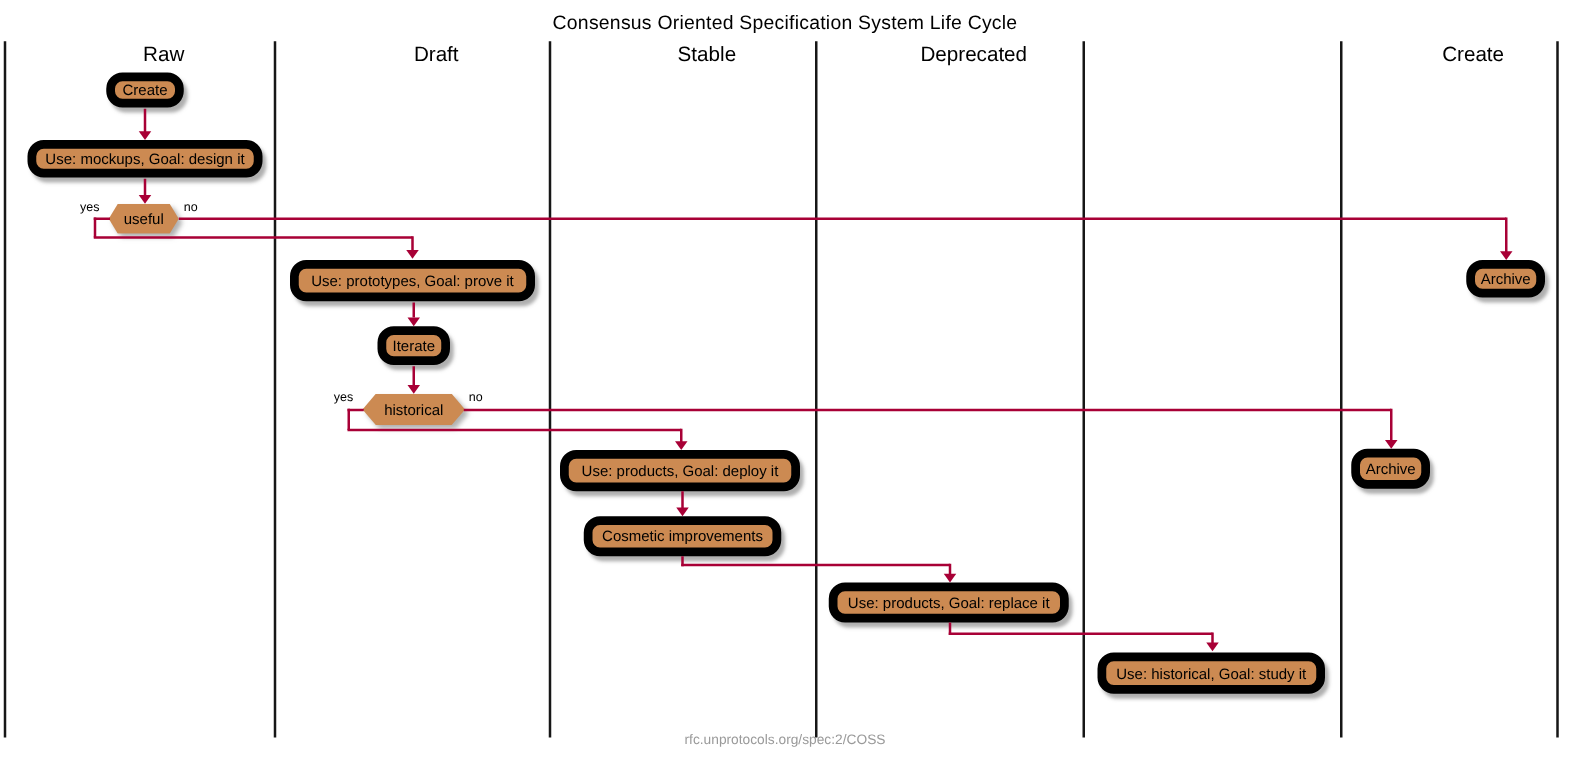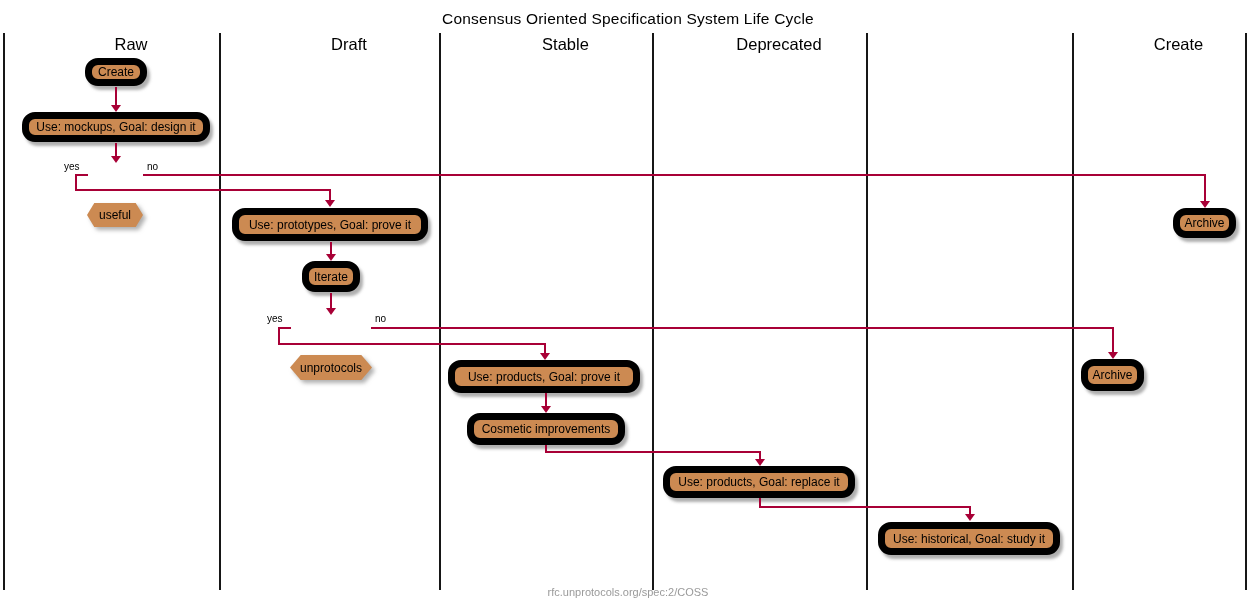--- a/index.html
+++ b/index.html
@@ -19,21 +19,21 @@
     position:absolute;background:#CC8A52;border:7px solid #000000;border-radius:13px;
     box-shadow:3px 4px 3px rgba(110,110,110,.55);
     display:flex;align-items:center;justify-content:center;
     font-size:12px;color:#000;padding:0 8px;box-sizing:border-box;white-space:nowrap;
   }
   .hexwrap{position:absolute;filter:drop-shadow(3px 3px 2px rgba(110,110,110,.55));}
   .hex{
     width:100%;height:100%;background:#CC8A52;
     clip-path:polygon(13% 0,87% 0,100% 50%,87% 100%,13% 100%,0 50%);
     display:flex;align-items:center;justify-content:center;
-    font-size:12px;color:#000;white-space:nowrap;margin-top:40px;
+    font-size:12px;color:#000;white-space:nowrap;
   }
   .edge{position:absolute;background:#A80036;}
   .eh{height:1.5px;}
   .ev{width:1.5px;}
   .ah{
     position:absolute;width:0;height:0;
     border-left:5px solid transparent;border-right:5px solid transparent;
     border-top:7px solid #A80036;
   }
   .guard{position:absolute;font-size:10px;color:#000;white-space:nowrap;}
@@ -60,32 +60,32 @@
   <div class="lane-label" style="left:5px;width:214px">Raw</div>
   <div class="lane-label" style="left:221px;width:218px">Draft</div>
   <div class="lane-label" style="left:654px;width:212px">Deprecated</div>
   <div class="lane-label" style="left:441px;width:211px">Stable</div>
   <div class="lane-label" style="left:1074px;width:171px">Create</div>
 
   <div class="node" style="left:85px;top:58px;width:62px;height:28px">Create</div>
   <div class="node" style="left:232px;top:208px;width:196px;height:33px">Use: prototypes, Goal: prove it</div>
   <div class="node" style="left:22px;top:112px;width:188px;height:30px">Use: mockups, Goal: design it</div>
   <div class="node" style="left:302px;top:261px;width:58px;height:31px">Iterate</div>
-  <div class="node" style="left:448px;top:360px;width:192px;height:33px">Use: products, Goal: prove it</div>
+  <div class="node" style="left:448px;top:360px;width:192px;height:33px">Use: products, Goal: deploy it</div>
   <div class="node" style="left:467px;top:413px;width:158px;height:32px">Cosmetic improvements</div>
   <div class="node" style="left:663px;top:466px;width:192px;height:32px">Use: products, Goal: replace it</div>
   <div class="node" style="left:878px;top:522px;width:182px;height:33px">Use: historical, Goal: study it</div>
   <div class="node" style="left:1173px;top:208px;width:63px;height:30px">Archive</div>
   <div class="node" style="left:1081px;top:359px;width:63px;height:32px">Archive</div>
 
   <div class="hexwrap" style="left:87px;top:163px;width:56px;height:24px">
     <div class="hex">useful</div>
   </div>
   <div class="hexwrap" style="left:290px;top:315px;width:82px;height:25px">
-    <div class="hex">unprotocols</div>
+    <div class="hex">historical</div>
   </div>
 
   <div class="guard" style="left:64px;top:161px">yes</div>
   <div class="guard" style="left:147px;top:161px">no</div>
   <div class="guard" style="left:267px;top:313px">yes</div>
   <div class="guard" style="left:375px;top:313px">no</div>
 
   <div class="edge ev" style="left:115px;top:87px;height:19px"></div>
   <div class="ah" style="left:111px;top:105px"></div>
 

